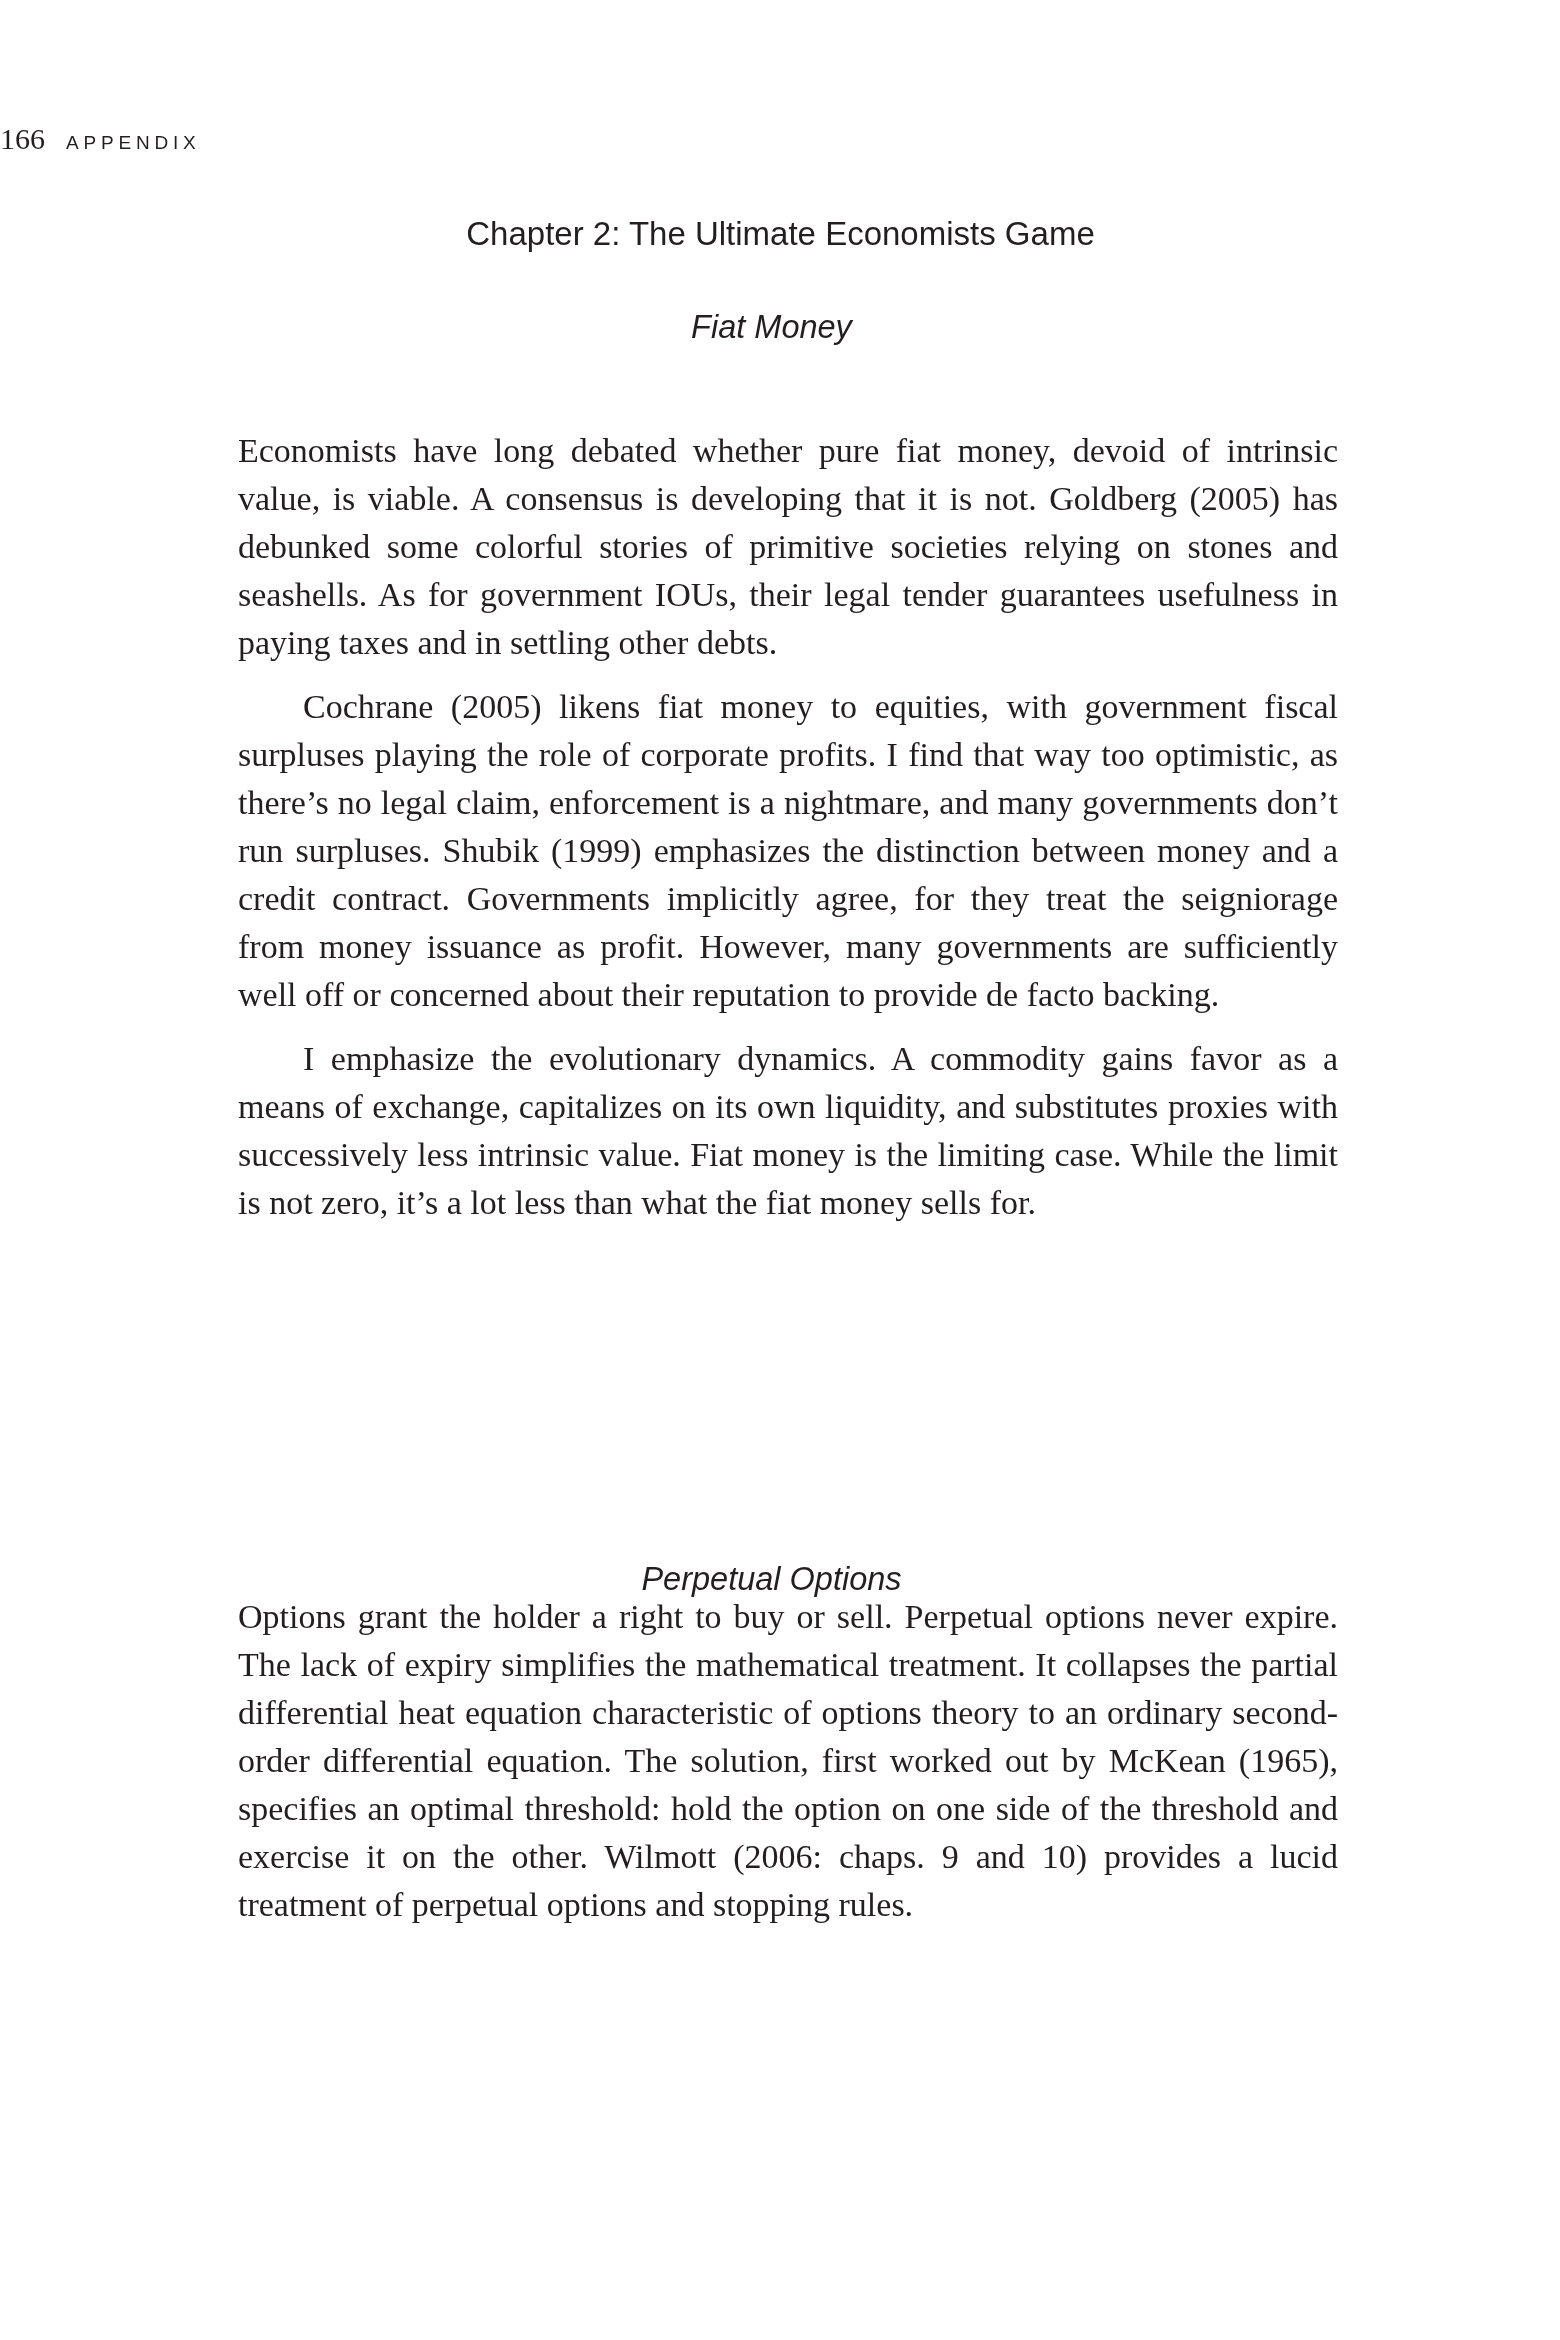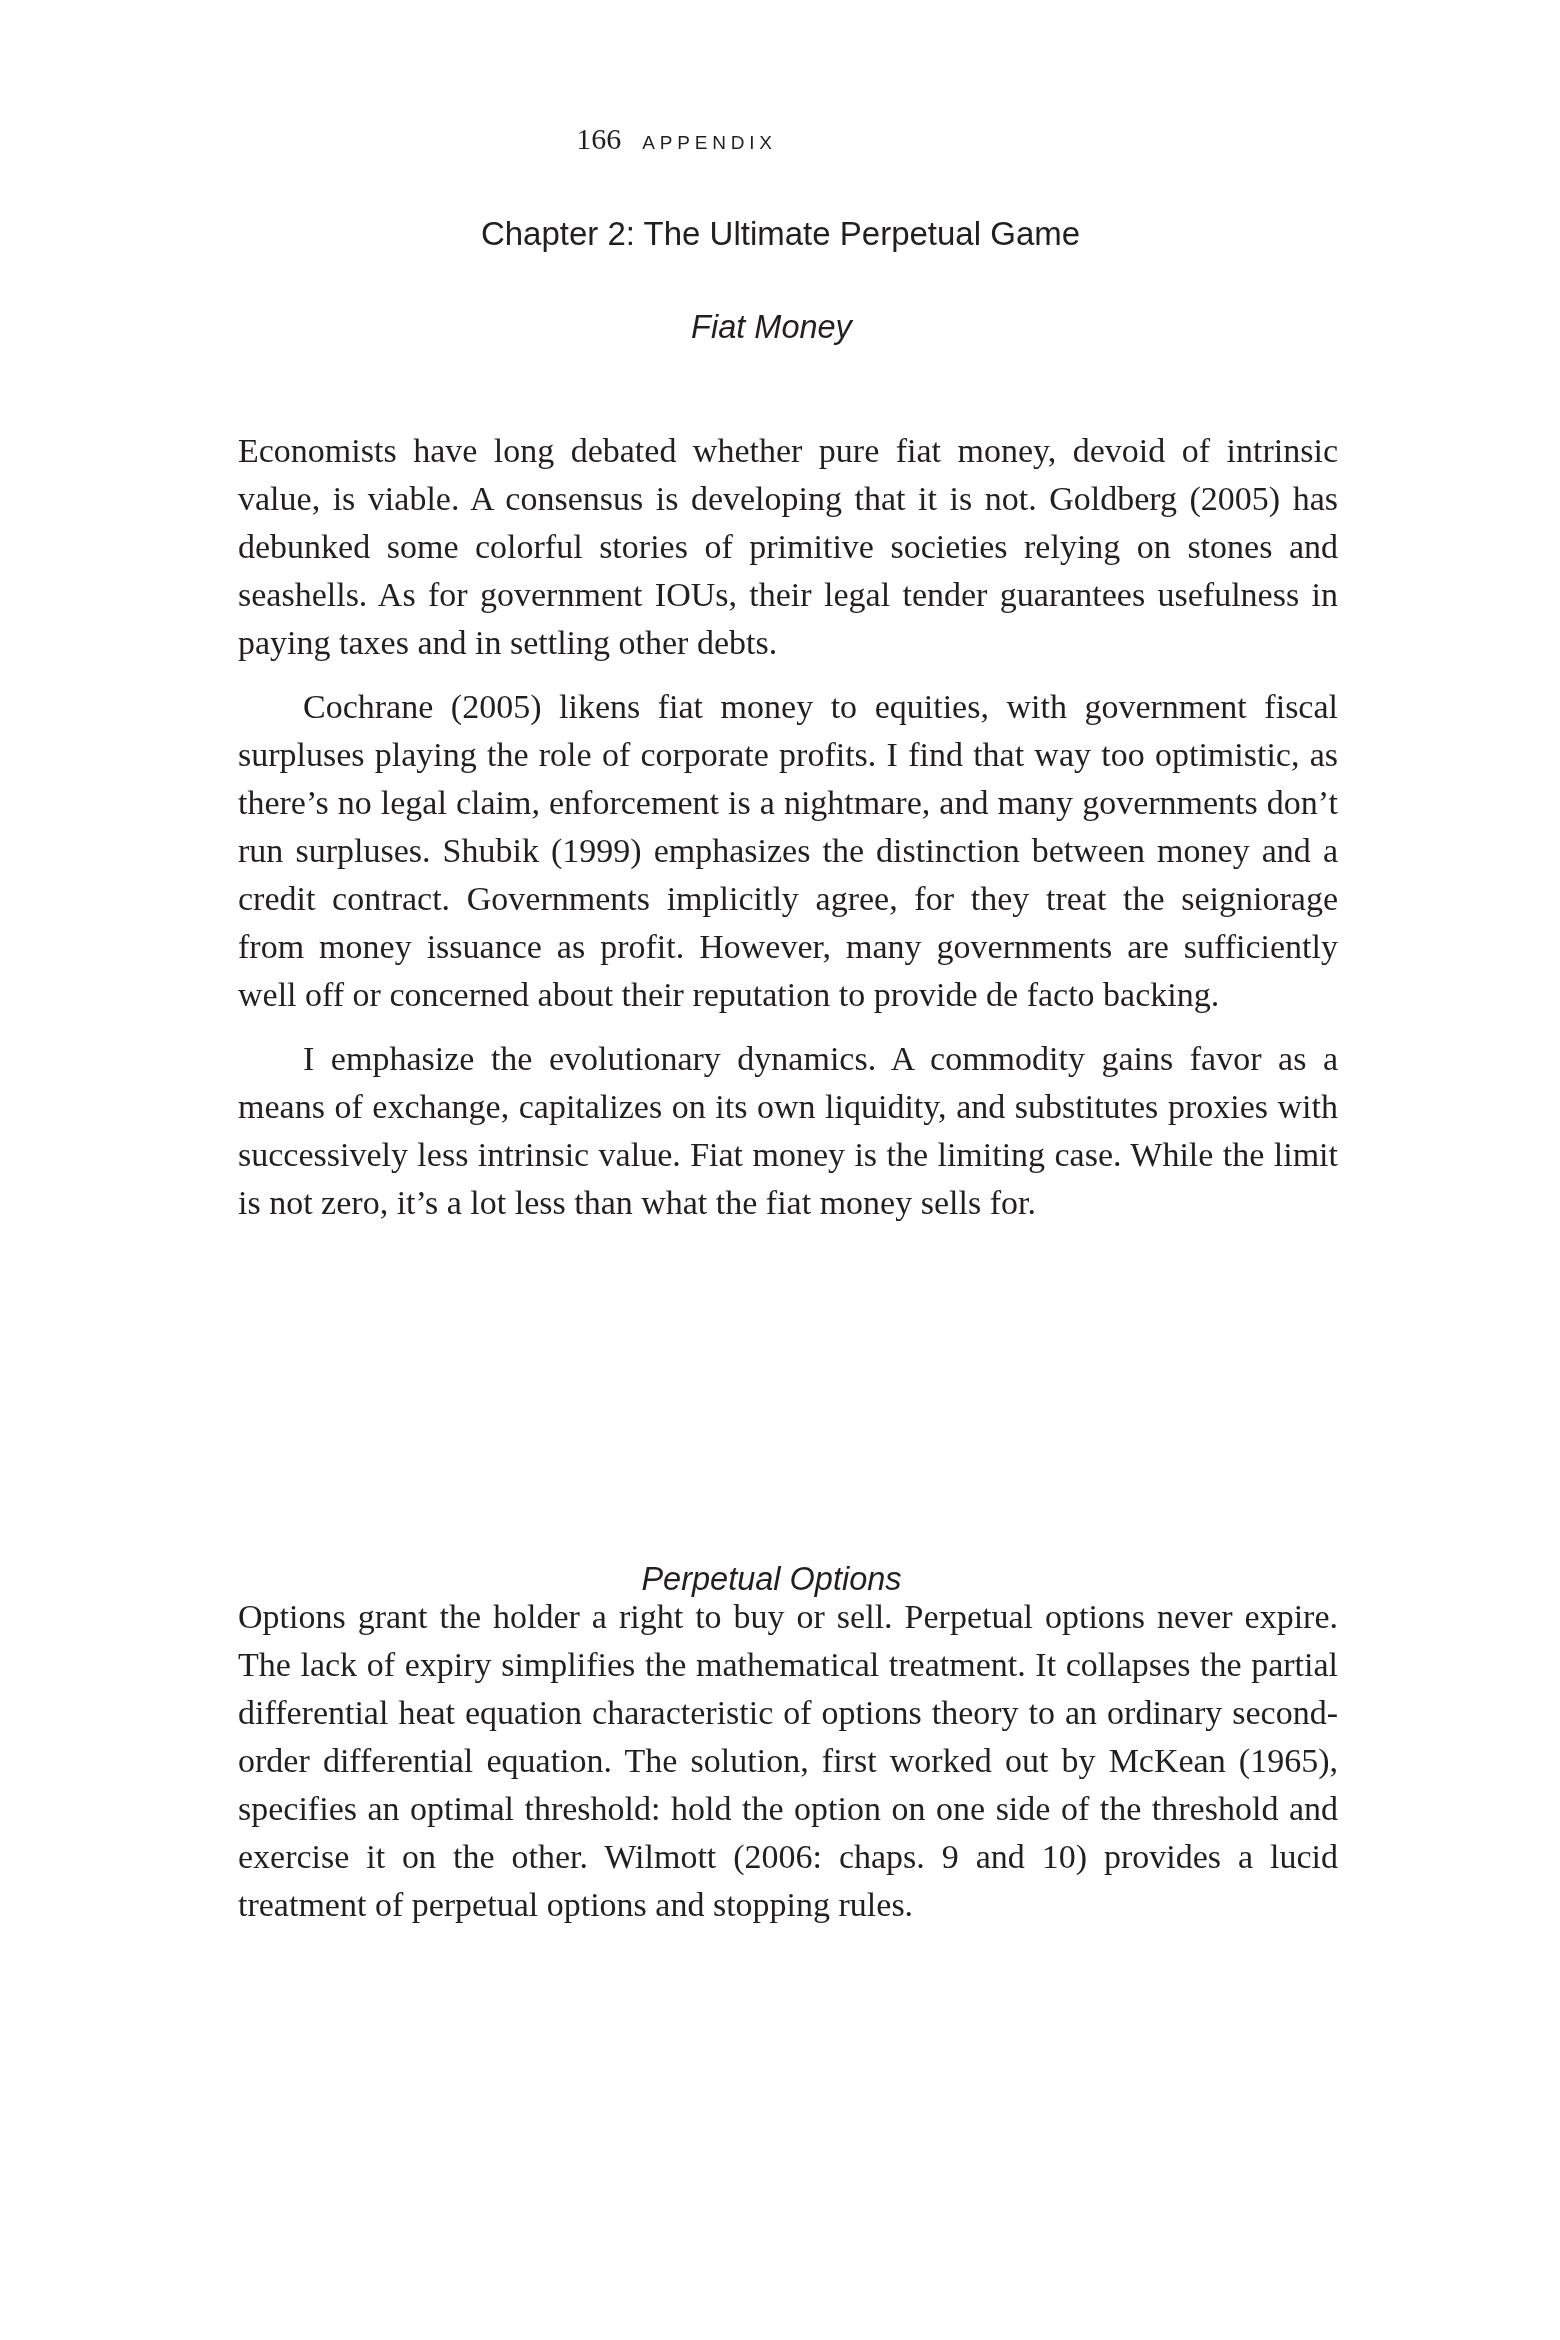--- a/index.html
+++ b/index.html
@@ -1,37 +1,37 @@
 <!DOCTYPE html>
 <html><head>
 <meta charset="utf-8">
 <style>
   html, body { margin: 0; padding: 0; background: #ffffff; }
   body { width: 1561px; height: 2341px; position: relative; overflow: hidden; color: #231f20; }
-  .running-head { position: absolute; top: 122px; left: 0; width: 1353px; text-align: center; }
+  .running-head { position: absolute; top: 122px; left: 0; width: 1353px; }
   .page-number { font-family: "Liberation Serif", serif; font-size: 30px; margin-right: 17px; }
   .running-title { font-family: "Liberation Sans", sans-serif; font-size: 19px; letter-spacing: 4.8px; }
   .chapter-title { position: absolute; top: 215px; left: 0; width: 1561px; text-align: center;
     font-family: "Liberation Sans", sans-serif; font-size: 33px; font-weight: normal; margin: 0; }
   .section-title { position: absolute; left: 0; width: 1543px; text-align: center;
     font-family: "Liberation Sans", sans-serif; font-style: italic; font-size: 32.5px; font-weight: normal; margin: 0; }
   .section-body { position: absolute; left: 222px; width: 1132px;
     font-family: "Liberation Serif", serif; font-size: 34px; line-height: 48px; }
   .section-body p { margin: 16px; text-align: justify; text-align-last: left; }
   .section-body p.indent { text-indent: 65px; }
 </style>
 </head>
 <body>
 
 <div class="running-head">
   <span class="page-number">166</span>
   <span class="running-title">APPENDIX</span>
 </div>
 
-<h1 class="chapter-title">Chapter 2: The Ultimate Perpetual Game</h1>
+<h1 class="chapter-title">Chapter 2: The Ultimate Economists Game</h1>
 
 <h2 class="section-title" style="top:309px">Fiat Money</h2>
 
 <div class="section-body" style="top:411px">
   <p>Economists have long debated whether pure fiat money, devoid of intrinsic value, is viable. A consensus is developing that it is not. Goldberg (2005) has debunked some colorful stories of primitive societies relying on stones and seashells. As for government IOUs, their legal tender guarantees use­fulness in paying taxes and in settling other debts.</p>
   <p class="indent">Cochrane (2005) likens fiat money to equities, with government fiscal surpluses playing the role of corporate profits. I find that way too optimis­tic, as there’s no legal claim, enforcement is a nightmare, and many govern­ments don’t run surpluses. Shubik (1999) emphasizes the distinction be­tween money and a credit contract. Governments implicitly agree, for they treat the seigniorage from money issuance as profit. However, many gov­ernments are sufficiently well off or concerned about their reputation to provide de facto backing.</p>
   <p class="indent">I emphasize the evolutionary dynamics. A commodity gains favor as a means of exchange, capitalizes on its own liquidity, and substitutes proxies with successively less intrinsic value. Fiat money is the limiting case. While the limit is not zero, it’s a lot less than what the fiat money sells for.</p>
 </div>
 
 <h2 class="section-title" style="top:1561px">Perpetual Options</h2>

